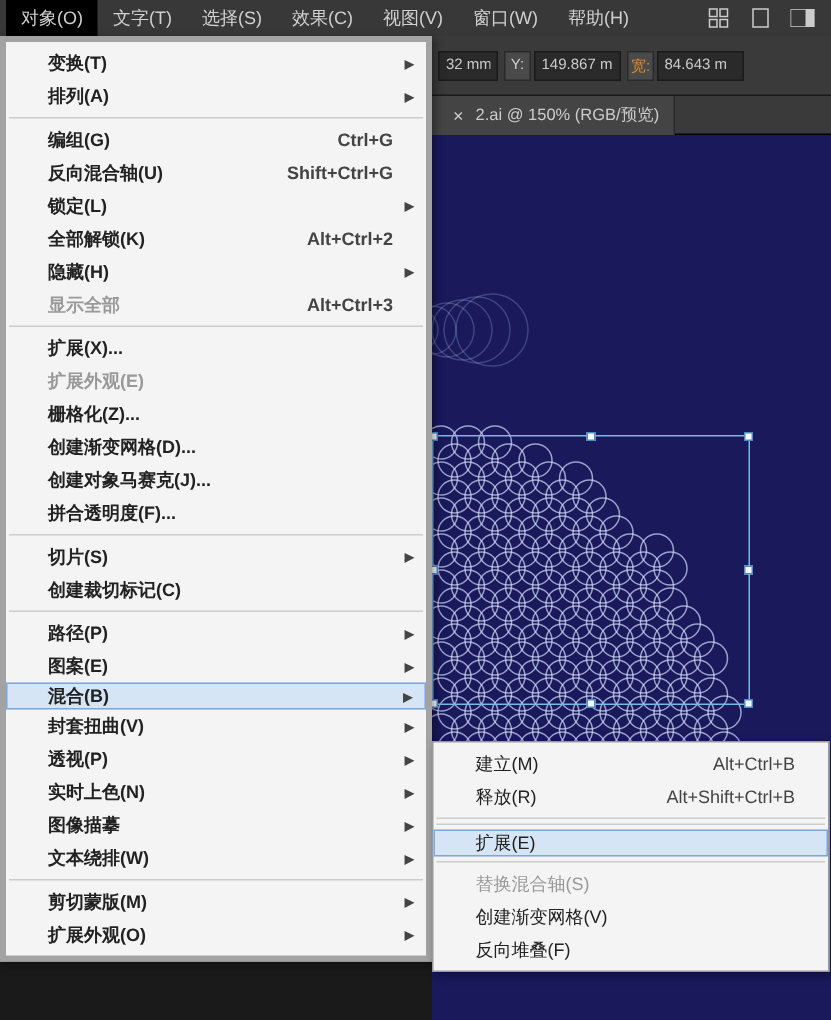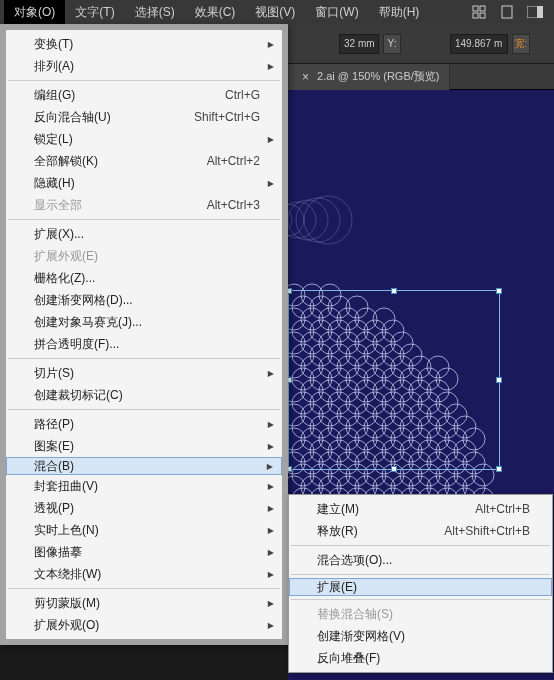--- a/index.html
+++ b/index.html
@@ -6,37 +6,37 @@
 body { width: 554px; height: 680px; background: #1a1a1a; overflow: hidden; position: relative; }
 
 
 .menubar { height: 24px; background: #383838; display: flex; align-items: center; padding-left: 4px; }
 .menubar-item { color: #d0d0d0; font-size: 12px; padding: 4px 10px; cursor: pointer; }
 .menubar-item.active { background: #000000; }
 .menubar-right { margin-left: auto; display: flex; gap: 6px; padding-right: 8px; }
 .menubar-icon { width: 22px; height: 18px; display: flex; align-items: center; justify-content: center; }
 
 
-.dropdown { position: absolute; top: 24px; left: 0; width: 288px; background: #f4f4f4; border: 6px solid #a3a3a3; box-shadow: 2px 2px 6px rgba(0,0,0,0.4); z-index: 100; padding: 3px 0; }
+.dropdown { position: absolute; top: 24px; left: 0; width: 288px; background: #f4f4f4; border: 4px solid #a3a3a3; box-shadow: 2px 2px 6px rgba(0,0,0,0.4); z-index: 100; padding: 3px 0; font-weight: bold; }
 .menu-item { display: flex; align-items: center; height: 22px; padding: 0 22px 0 28px; font-size: 12px; color: #222; position: relative; cursor: pointer; }
 .menu-item.has-sub::after { content: "▶"; position: absolute; right: 8px; font-size: 8px; color: #444; }
 .menu-item.highlighted { background: #d5e5f5; border: 1px solid #7da7d9; height: 18px; padding: 0 21px 0 27px; }
 .menu-item .shortcut { margin-left: auto; color: #444; }
 .menu-item.disabled { color: #999; }
 .menu-sep { height: 1px; background: #ccc; margin: 3px 2px; }
 
 
 .submenu { position: absolute; top: 494px; left: 288px; width: 265px; background: #f4f4f4; border: 1px solid #999; box-shadow: 2px 2px 6px rgba(0,0,0,0.4); z-index: 101; padding: 3px 0; }
 
 
 .toolbar { position: absolute; top: 24px; left: 288px; right: 0; height: 40px; background: #3a3a3a; display: flex; align-items: center; padding: 0 4px; gap: 4px; border-bottom: 1px solid #1a1a1a; z-index: 5;}
 .coord-box { display: flex; align-items: center; gap: 2px; }
 .coord-label { width: 18px; height: 20px; background: #4a4a4a; color: #ccc; font-size: 10px; display: flex; align-items: center; justify-content: center; border: 1px solid #2a2a2a; }
 .coord-label.orange { color: #e88a2a; }
-.coord-input { width: 58px; height: 20px; background: #2a2a2a; border: 1px solid #1a1a1a; color: #ccc; font-size: 10px; padding: 0 4px; margin-left: 47px; }
+.coord-input { width: 58px; height: 20px; background: #2a2a2a; border: 1px solid #1a1a1a; color: #ccc; font-size: 10px; padding: 0 4px; }
 
 
 .tabbar { position: absolute; top: 64px; left: 288px; right: 0; height: 26px; background: #3a3a3a; display: flex; align-items: center; border-bottom: 1px solid #000; z-index: 5;}
 .tab { height: 26px; padding: 0 10px 0 14px; background: #444; color: #ccc; font-size: 11px; display: flex; align-items: center; gap: 8px; border-right: 1px solid #2a2a2a; }
 .tab-close { font-size: 12px; cursor: pointer; }
 
 
 .canvas { position: absolute; top: 90px; left: 288px; right: 0; bottom: 0; background: #19195c; overflow: hidden; }
 .selection-box { position: absolute; top: 200px; left: 0; width: 212px; height: 180px; border: 1px solid #7ab8e8; }
 .sel-handle { position: absolute; width: 6px; height: 6px; background: #fff; border: 1px solid #4a8ac8; }
@@ -364,23 +364,20 @@
 <div class="submenu">
   <div class="menu-item">
       <span>建立(M)</span>
       <span class="shortcut">Alt+Ctrl+B</span>
     </div>
   <div class="menu-item">
       <span>释放(R)</span>
       <span class="shortcut">Alt+Shift+Ctrl+B</span>
     </div>
   <div class="menu-sep"></div>
-  <div class="menu-item">
-      <span>混合选项(O)...</span>
-    </div>
   <div class="menu-sep"></div>
   <div class="menu-item highlighted">
       <span>扩展(E)</span>
     </div>
   <div class="menu-sep"></div>
   <div class="menu-item disabled">
       <span>替换混合轴(S)</span>
     </div>
   <div class="menu-item">
       <span>创建渐变网格(V)</span>

